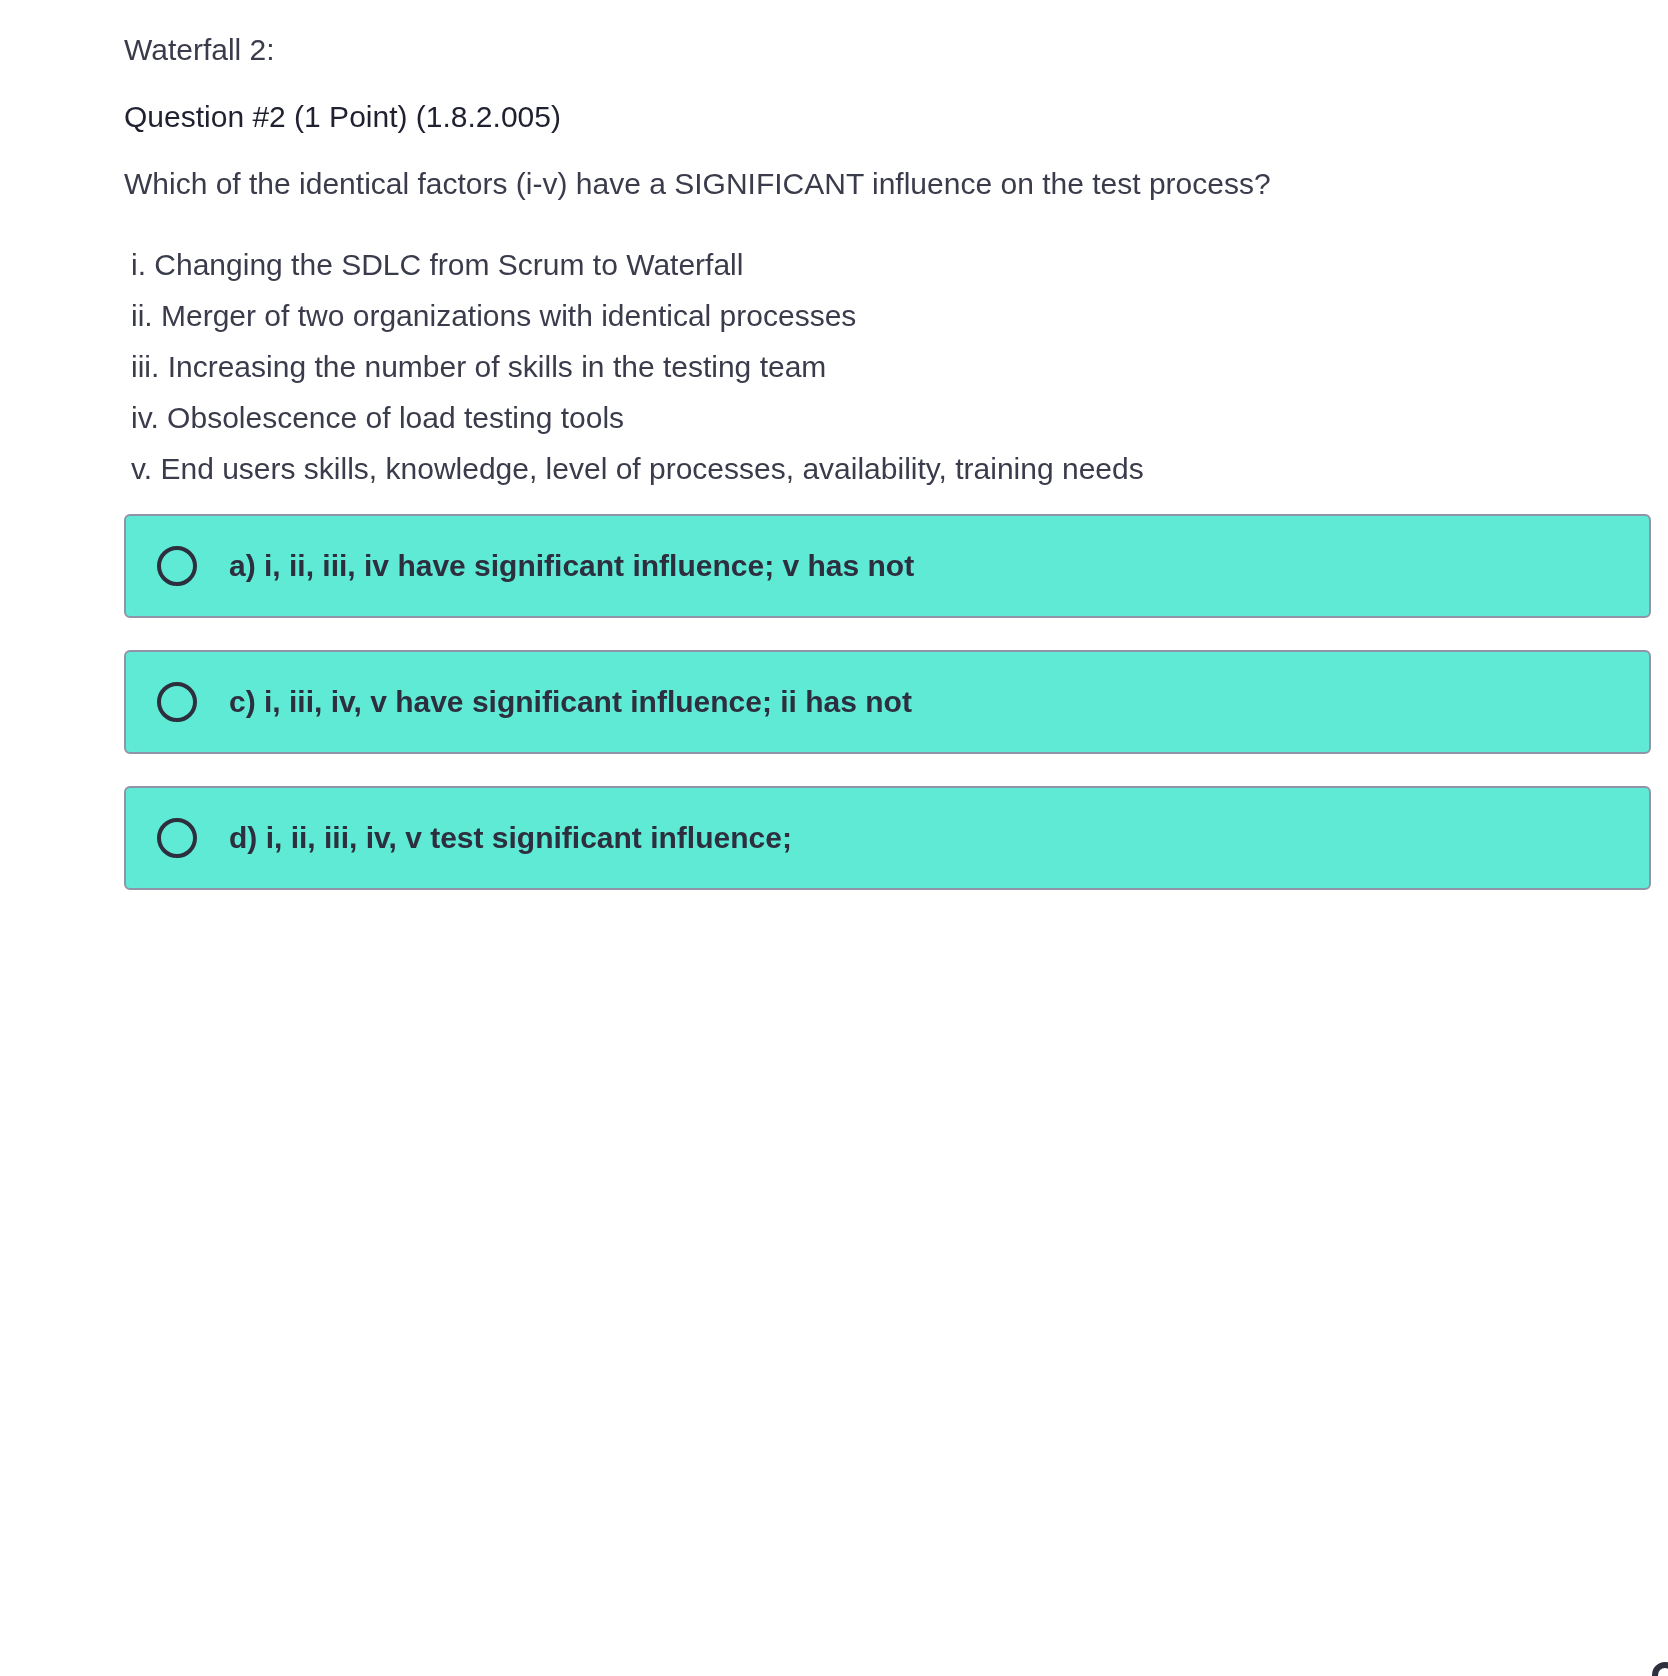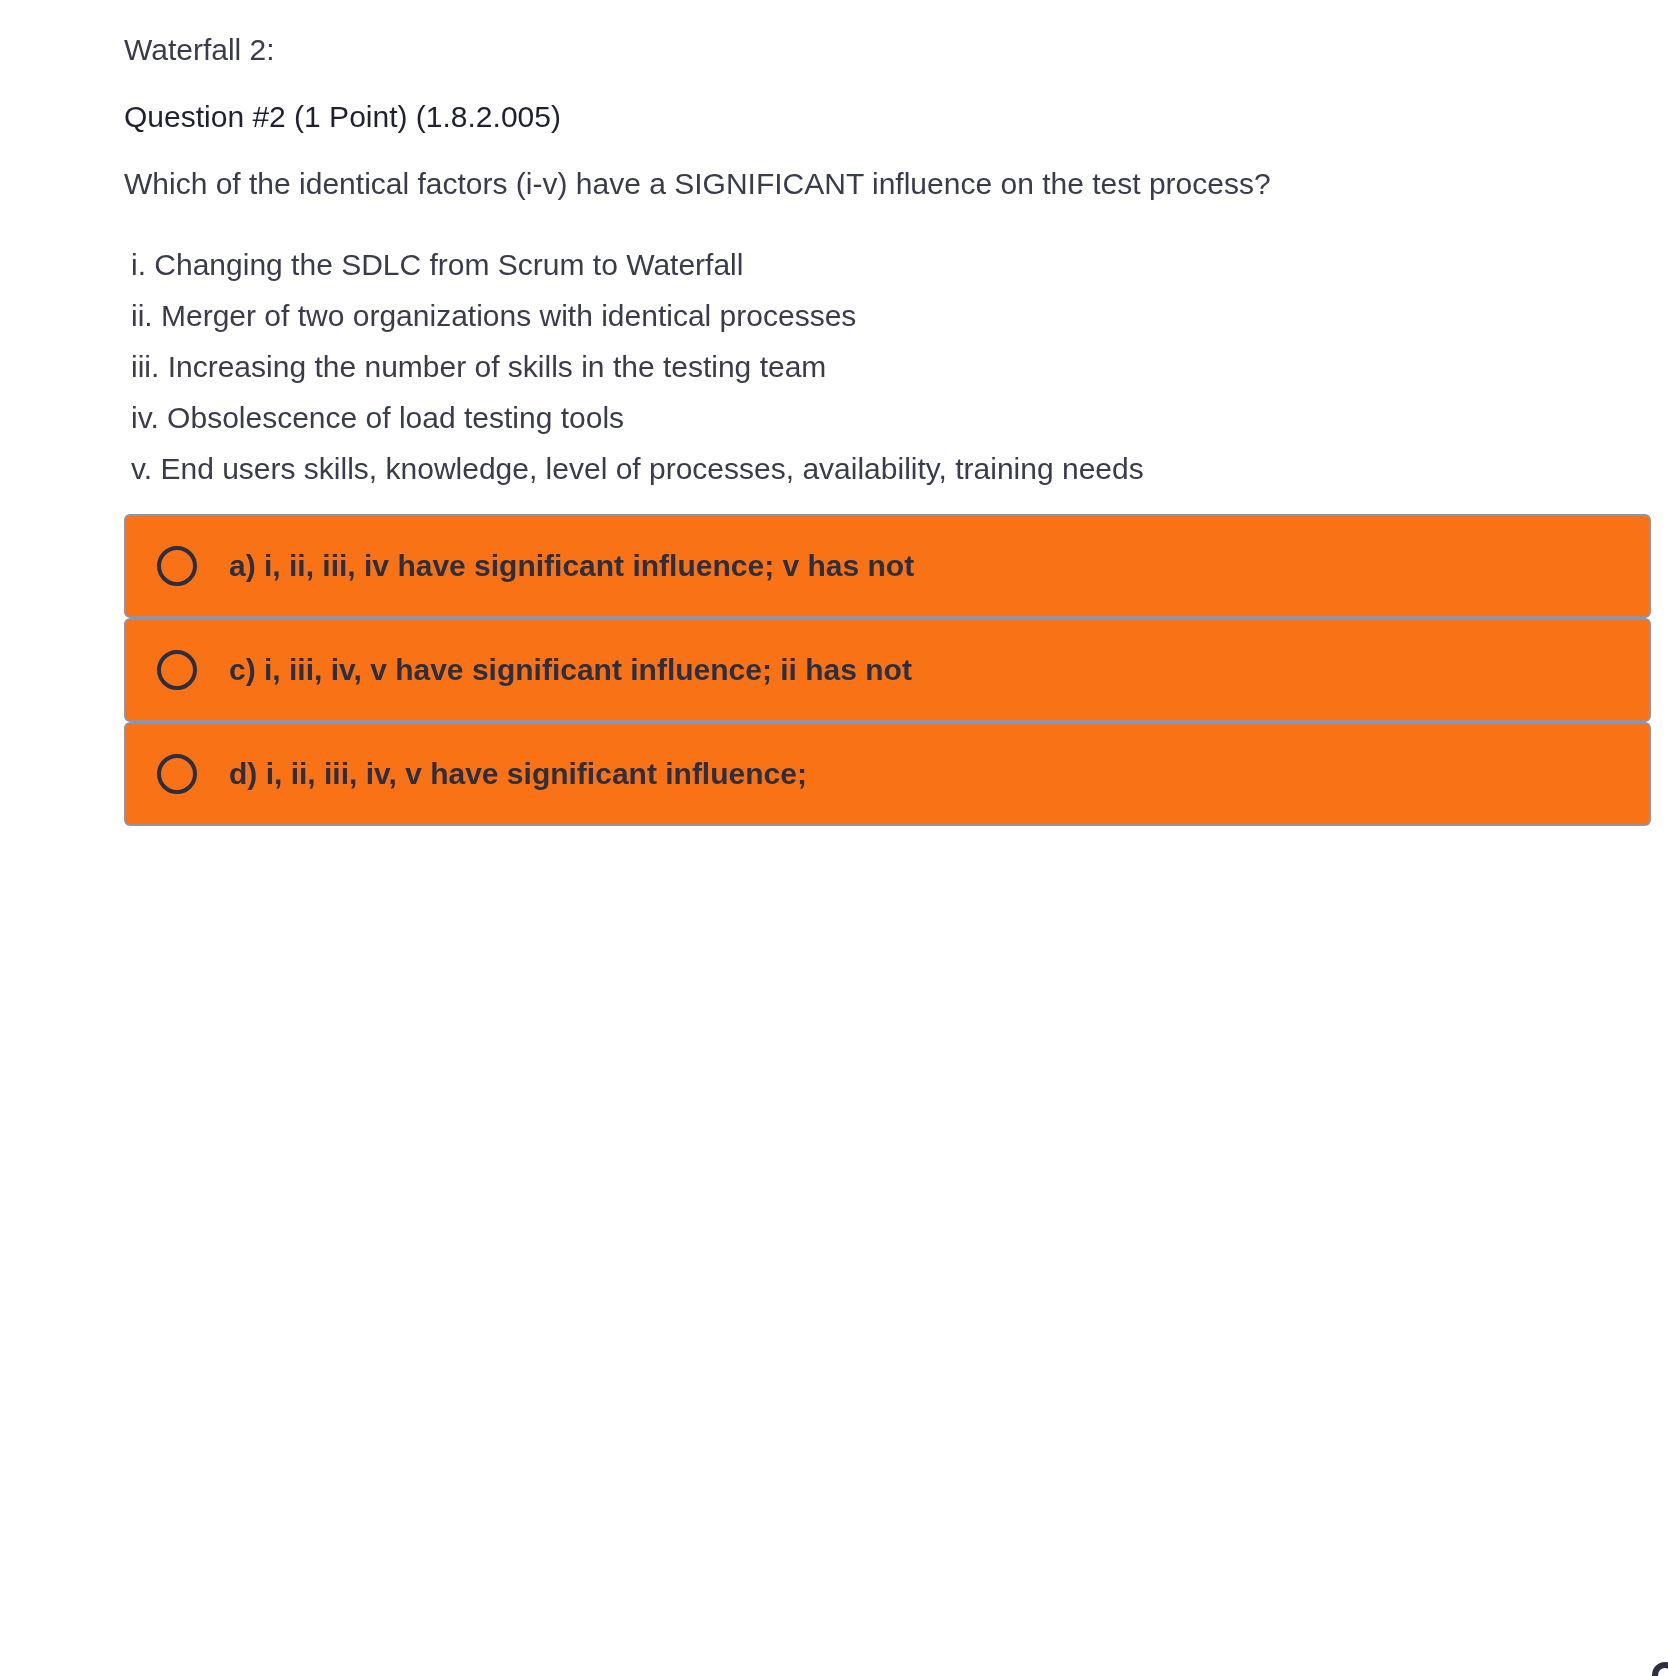--- a/index.html
+++ b/index.html
@@ -70,23 +70,24 @@
       top: 514px;
       left: 0;
       width: 1527px;
     }
     .option {
       box-sizing: border-box;
       width: 1527px;
       height: 104px;
       border: 2px solid #9193a8;
       border-radius: 6px;
+      margin-bottom: 32px;
       display: flex;
       align-items: center;
-      background: #f97316;
+      background: #5eead4;
       cursor: pointer;
     }
     .radio {
       box-sizing: border-box;
       width: 40px;
       height: 40px;
       border: 4px solid #2d2f3f;
       border-radius: 50%;
       margin-left: 31px;
       flex: 0 0 auto;
@@ -129,18 +130,18 @@
     <div class="option">
       <span class="radio"></span>
       <span class="option-label">a) i, ii, iii, iv have significant influence; v has not</span>
     </div>
     <div class="option">
       <span class="radio"></span>
       <span class="option-label">c) i, iii, iv, v have significant influence; ii has not</span>
     </div>
     <div class="option">
       <span class="radio"></span>
-      <span class="option-label">d) i, ii, iii, iv, v have significant influence;</span>
+      <span class="option-label">d) i, ii, iii, iv, v test significant influence;</span>
     </div>
   </div>
 </div>
 
 <div class="edge-fragment"></div>
 
 </body></html>

